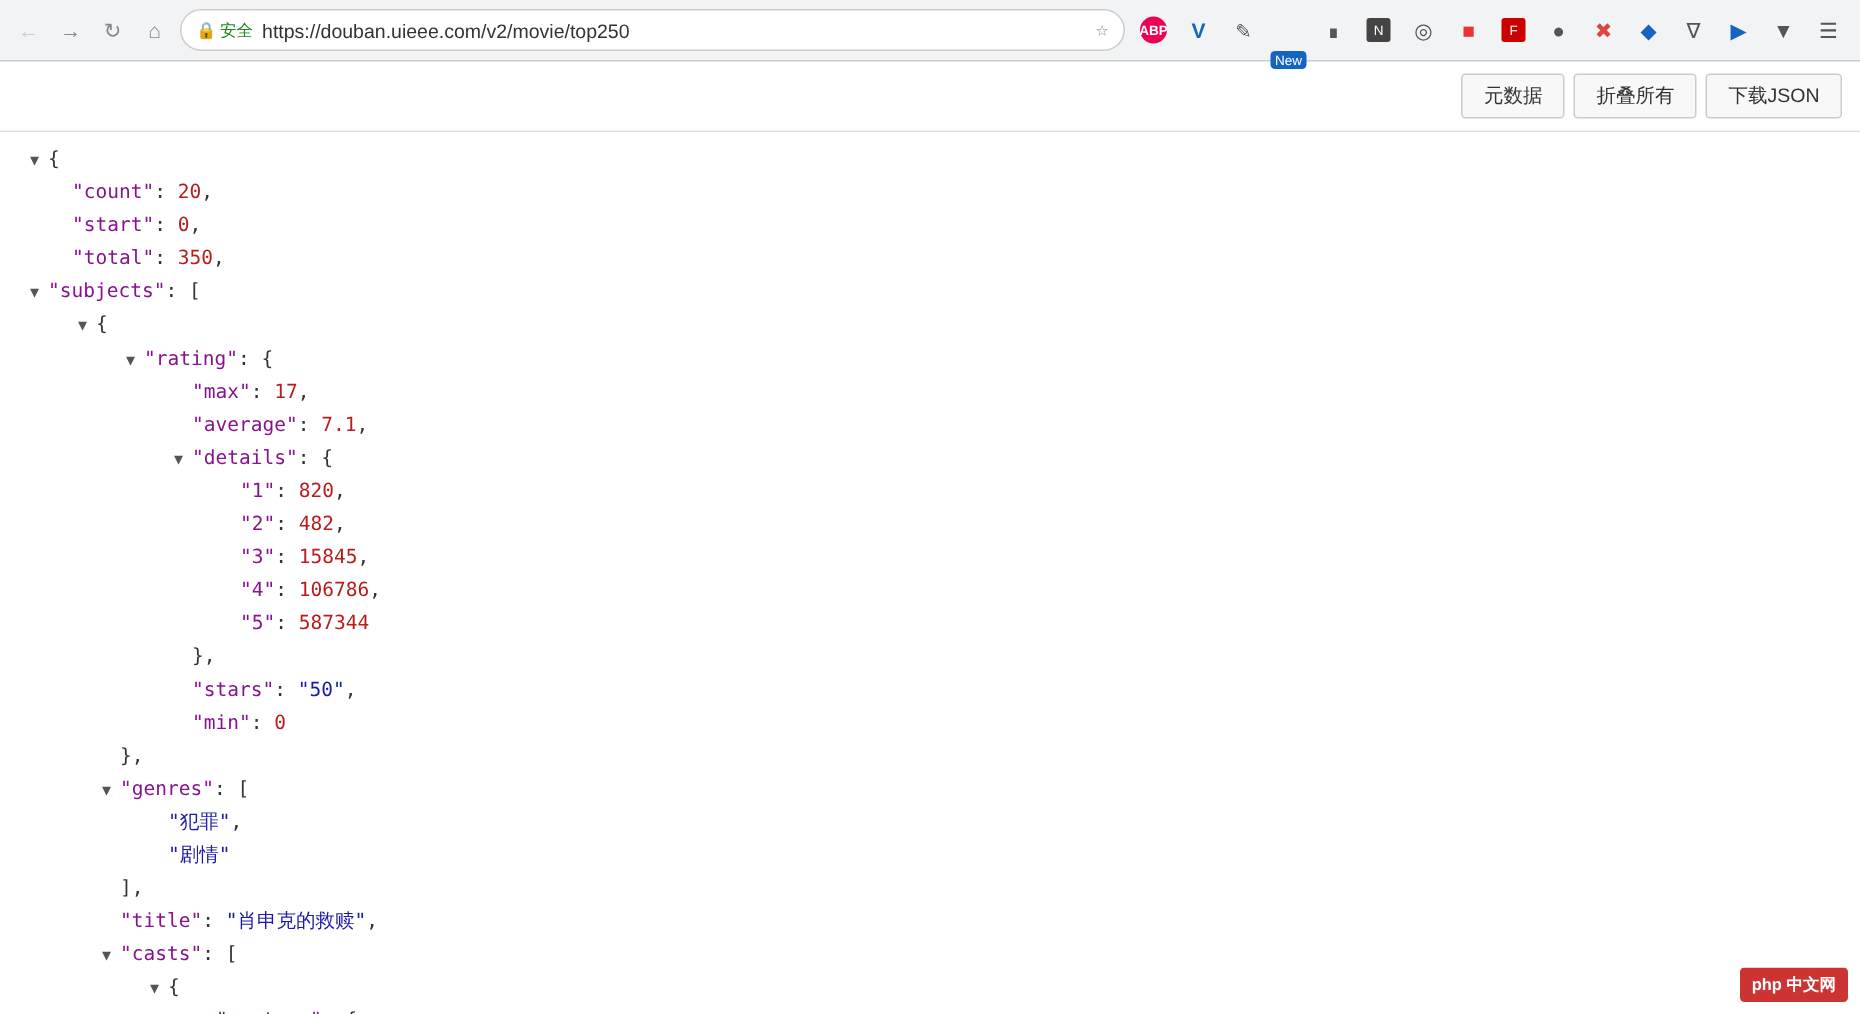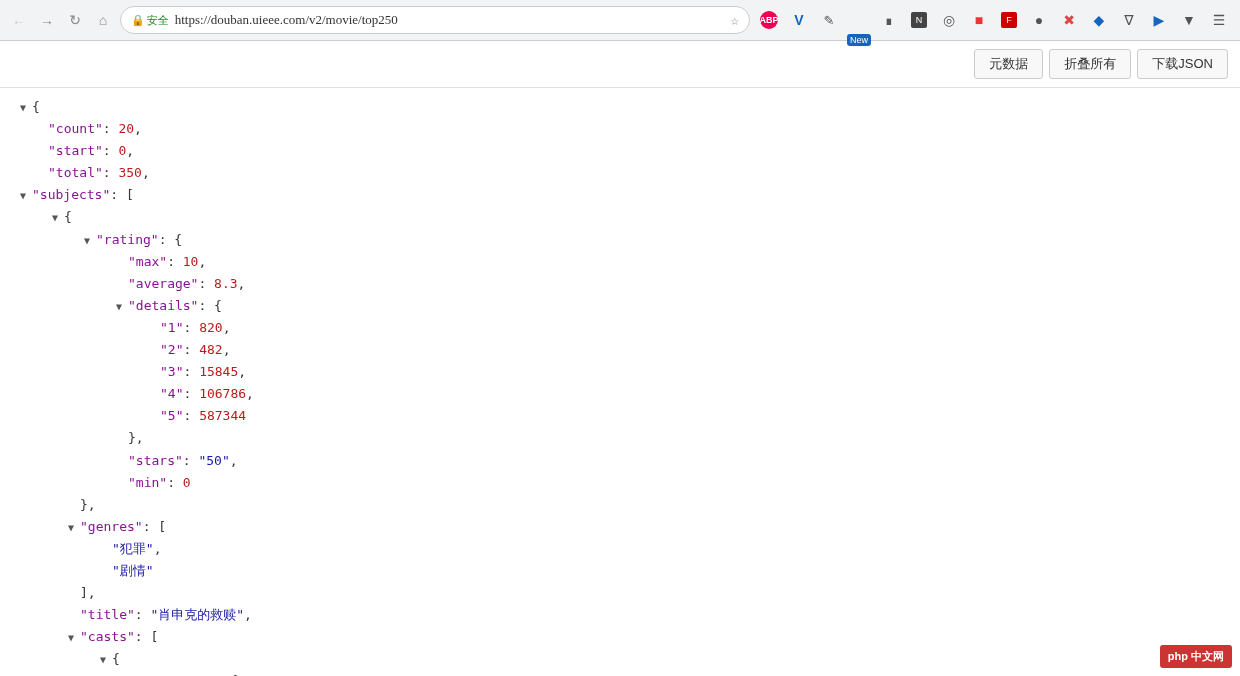--- a/index.html
+++ b/index.html
@@ -34,21 +34,21 @@
       display: flex;
       align-items: center;
       background: #fff;
       border: 1px solid #ccc;
       border-radius: 20px;
       padding: 3px 10px;
       gap: 6px;
       height: 28px;
     }
     .security-icon { font-size: 11px; color: #1a8a1a; display: flex; align-items: center; gap: 2px; }
-    .address-text { font-size: 13px; color: #333; font-family: Liberation Serif, serif; flex: 1; }
+    .address-text { font-size: 13px; color: #333; font-family: Liberation Sans, sans-serif; flex: 1; }
     .star-btn { color: #888; font-size: 14px; }
     .toolbar-icons { display: flex; align-items: flex-end; gap: 4px; }
     .toolbar-icon-btn {
       width: 26px; height: 26px;
       border: none; background: transparent; cursor: pointer;
       display: flex; align-items: center; justify-content: center;
       border-radius: 3px; font-size: 12px; color: #555;
     }
 
     
@@ -233,29 +233,29 @@
     <span class="indent" style="width:64px"></span>
     <span class="toggle-btn">▼</span>
     <span class="key">"rating"</span>
     <span class="punct">: {</span>
   </div>
 
   <div class="json-line">
     <span class="indent" style="width:112px"></span>
     <span class="key">"max"</span>
     <span class="punct">: </span>
-    <span class="number-val">10</span>
+    <span class="number-val">17</span>
     <span class="punct">,</span>
   </div>
 
   <div class="json-line">
     <span class="indent" style="width:112px"></span>
     <span class="key">"average"</span>
     <span class="punct">: </span>
-    <span class="number-val">8.3</span>
+    <span class="number-val">7.1</span>
     <span class="punct">,</span>
   </div>
 
   <div class="json-line">
     <span class="indent" style="width:96px"></span>
     <span class="toggle-btn">▼</span>
     <span class="key">"details"</span>
     <span class="punct">: {</span>
   </div>
 

